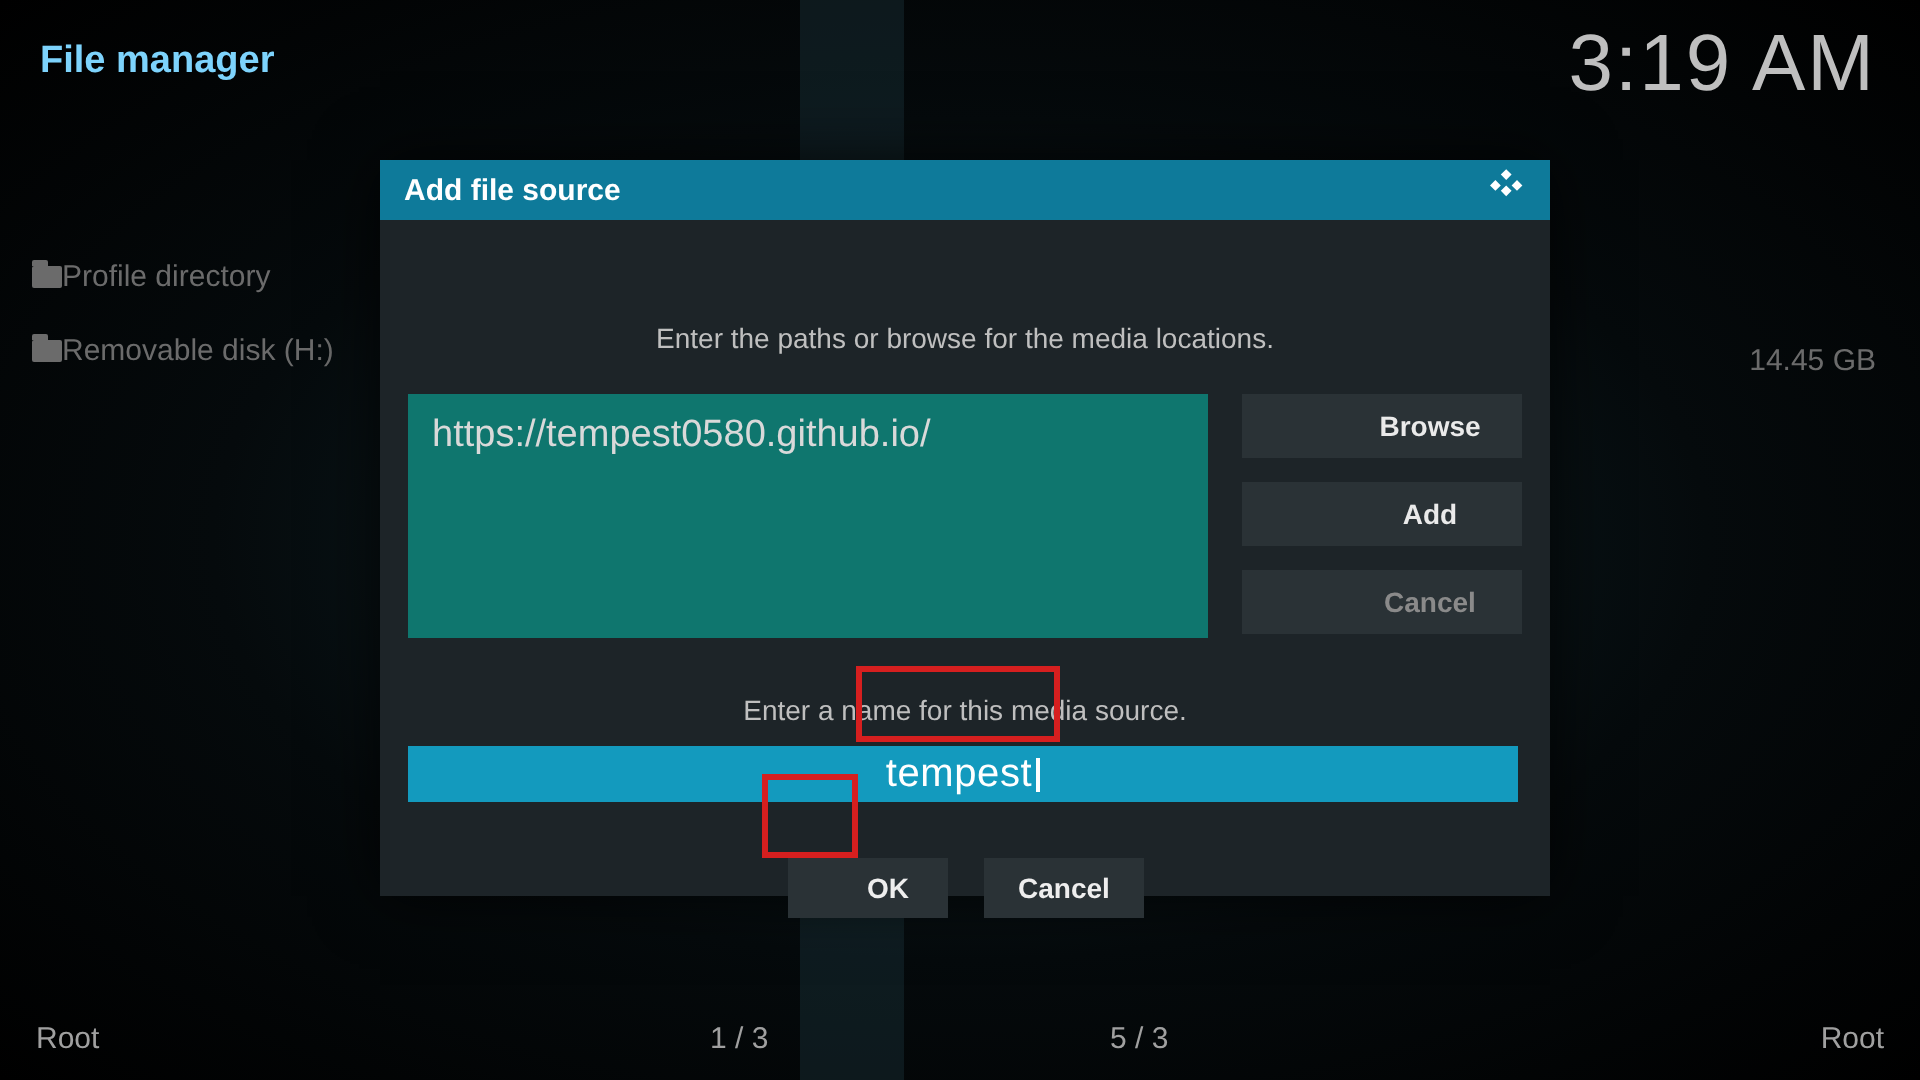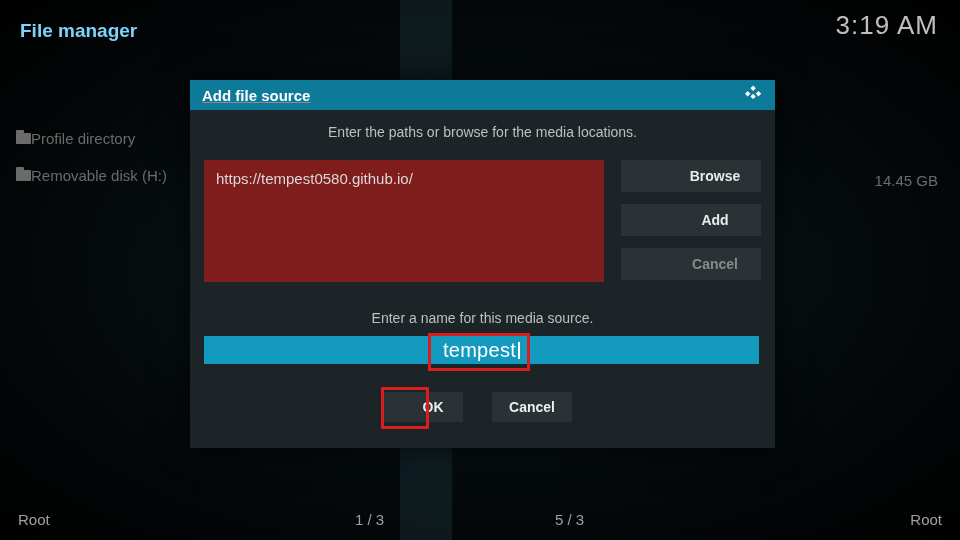--- a/index.html
+++ b/index.html
@@ -16,21 +16,21 @@
     position: absolute; left: 400px; top: 0; width: 52px; height: 540px;
     background: rgba(38,70,78,0.30);
   }
 
   .header {
     position: absolute; top: 20px; left: 20px;
     color: #7dd3fc; font-size: 19px; font-weight: 700;
   }
   .clock {
     position: absolute; top: 10px; right: 22px;
-    color: #bfbfbf; font-size: 26px; font-weight: 300; letter-spacing: 1px;
+    color: #bfbfbf; font-size: 40px; font-weight: 300; letter-spacing: 1px;
   }
 
   .sidebar {
     position: absolute; left: 16px; top: 130px; width: 170px;
     display: flex; flex-direction: column; gap: 20px;
   }
   .sb-item { display: flex; align-items: center; color: #6b6b6b; font-size: 15px; cursor: pointer; }
   .sb-item .fi { width: 15px; height: 11px; background: #6b6b6b; border-radius: 1px; position: relative; }
   .sb-item .fi::before { content:""; position:absolute; top:-3px; left:0; width:8px; height:3px; background:#6b6b6b; border-radius:1px 1px 0 0;}
 
@@ -39,55 +39,55 @@
   }
 
   .footer-left  { position:absolute; left:18px;  bottom:12px; color:#a0a0a0; font-size:15px;}
   .footer-mid1  { position:absolute; left:355px; bottom:12px; color:#a0a0a0; font-size:15px;}
   .footer-mid2  { position:absolute; left:555px; bottom:12px; color:#a0a0a0; font-size:15px;}
   .footer-right { position:absolute; right:18px; bottom:12px; color:#a0a0a0; font-size:15px;}
 
   
   .dialog {
     position: absolute; left: 190px; top: 80px; width: 585px; height: 368px;
-    background: #1d2428; box-shadow: 0 0 30px rgba(0,0,0,0.8); text-decoration: underline;
+    background: #1d2428; box-shadow: 0 0 30px rgba(0,0,0,0.8);
   }
   .dlg-title {
     background: #0e7a9a; height: 30px; display:flex; align-items:center; justify-content:space-between;
     padding: 0 12px;
   }
   .dlg-title span { color:#fff; font-size:15px; font-weight:600; }
   .kodi-icon { color:#fff; font-size:17px; }
 
-  .dlg-body { position: relative; height: calc(100% - 30px); }
+  .dlg-body { position: relative; height: calc(100% - 30px); margin-top: 37px; }
 
   .hint1 { position:absolute; top:14px; left:0; width:100%; text-align:center; color:#bfbfbf; font-size:14px;}
   .paths-box {
     position:absolute; top:50px; left:14px; width:400px; height:122px;
-    background:#7f1d1d; color:#d9d9d9; font-size:15px; padding:10px 12px;
+    background:#0f766e; color:#d9d9d9; font-size:19px; padding:10px 12px;
   }
   .btncol { position:absolute; top:50px; right:14px; width:140px; display:flex; flex-direction:column; gap:12px;}
   .btn { background:#2a3236; color:#eaeaea; font-size:14px; font-weight:600; height:32px; display:flex; align-items:center; justify-content:center; cursor:pointer;padding-left:48px;}
   .btn.dim { color:#8a8a8a; }
 
   .hint2 { position:absolute; top:200px; left:0; width:100%; text-align:center; color:#bfbfbf; font-size:14px;}
 
   .name-input {
     position:absolute; top:226px; left:14px; width:555px; height:28px;
     background:#139abe; color:#fff; font-size:20px;
     display:flex; align-items:center; justify-content:center; letter-spacing:0.3px;
   }
   .caret { display:inline-block; width:2px; height:17px; background:#fff; margin-left:2px; vertical-align:middle;}
 
   .ok-btn, .cancel-btn {
     position:absolute; top:282px; width:80px; height:30px;
     background:#2a3236; color:#eee; font-size:14px; font-weight:600;
     display:flex; align-items:center; justify-content:center; cursor:pointer;
   }
-  .ok-btn{ left:193px;padding-left:20px; } .cancel-btn{ left:302px; }
+  .ok-btn{ left:204px;padding-left:20px; } .cancel-btn{ left:302px; }
 
   
   .hlbox { position:absolute; border:3px solid #d61f1f; pointer-events:none; }
 </style>
 </head>
 <body>
 
 <div class="bg"></div>
 <div class="stripe"></div>
 

